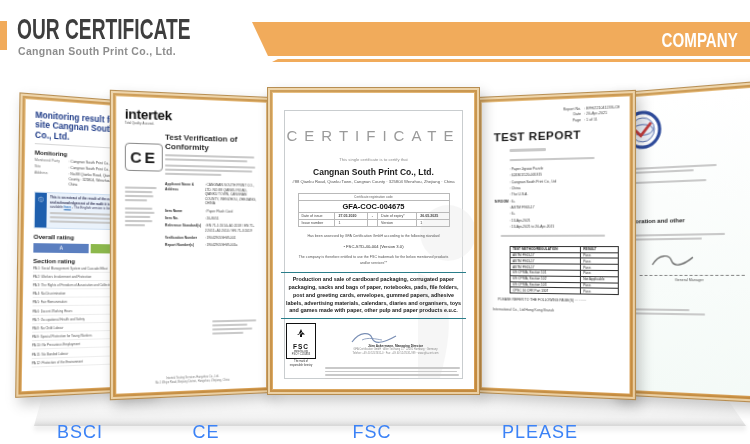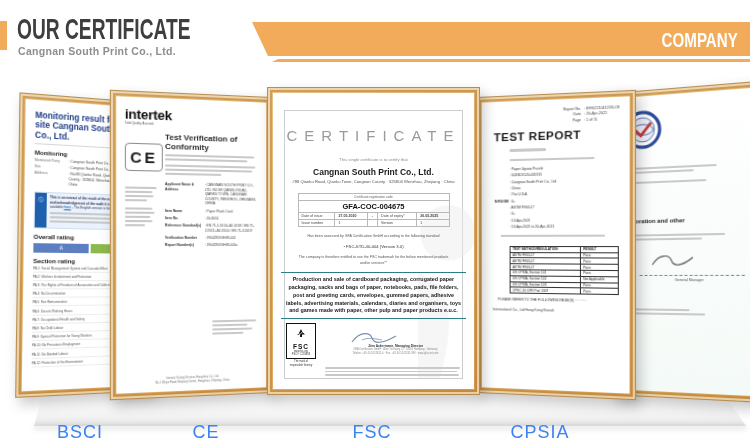--- a/index.html
+++ b/index.html
@@ -473,15 +473,15 @@
         </div>
       </div>
     </div>
   </div>
 
   <div class="shelf"></div>
   <div class="shelf-shadow"></div>
   <span class="shelf-label" style="left:80px">BSCI</span>
   <span class="shelf-label" style="left:206px">CE</span>
   <span class="shelf-label" style="left:372px">FSC</span>
-  <span class="shelf-label" style="left:540px">CPSIA</span>
+  <span class="shelf-label" style="left:540px">PLEASE</span>
 
 </div>
 
 </body></html>

